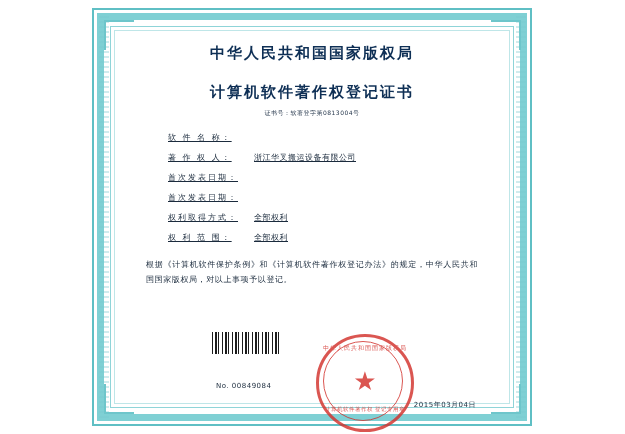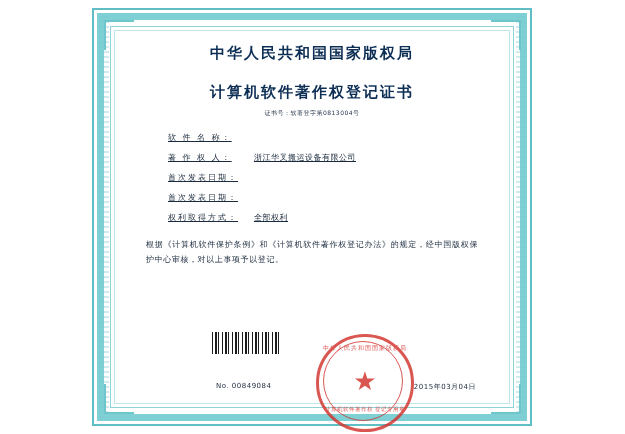--- a/index.html
+++ b/index.html
@@ -238,21 +238,21 @@
     position: absolute;
     left: 96px;
     top: 348px;
     font-size: 7px;
     color: #1b2b3d;
     letter-spacing: 0.5px;
   }
   .footer-date {
     position: absolute;
     right: 28px;
-    top: 348px;
+    top: 366px;
     font-size: 7px;
     color: #1b2b3d;
     letter-spacing: 0.5px;
     margin-left: 44px;
   }
 </style>
 </head>
 <body>
 
 <div id="certificate">
@@ -294,25 +294,29 @@
 
       <div class="field-row">
         <div class="field-label">首次发表日期：</div>
       </div>
 
       <div class="field-row">
         <div class="field-label">权利取得方式：</div>
         <div class="field-value">全部权利</div>
       </div>
 
+      <div class="field-row">
+        <div class="field-label">权 利 范 围：</div>
+        <div class="field-value">全部权利</div>
+      </div>
 
 
     </div>
 
-    <div class="paragraph">根据《计算机软件保护条例》和《计算机软件著作权登记办法》的规定，经中国版权保护中心审核，对以上事项予以登记。</div>
+    <div class="paragraph">根据《计算机软件保护条例》和《计算机软件著作权登记办法》的规定，中华人民共和国国家版权局，对以上事项予以登记。</div>
 
     <div class="barcode"></div>
 
     <div class="seal">
       <div class="ring-inner"></div>
       <div class="seal-top-text">中华人民共和国国家版权局</div>
       <div class="star">★</div>
       <div class="seal-bottom-text">计算机软件著作权
 登记专用章</div>
     </div>

